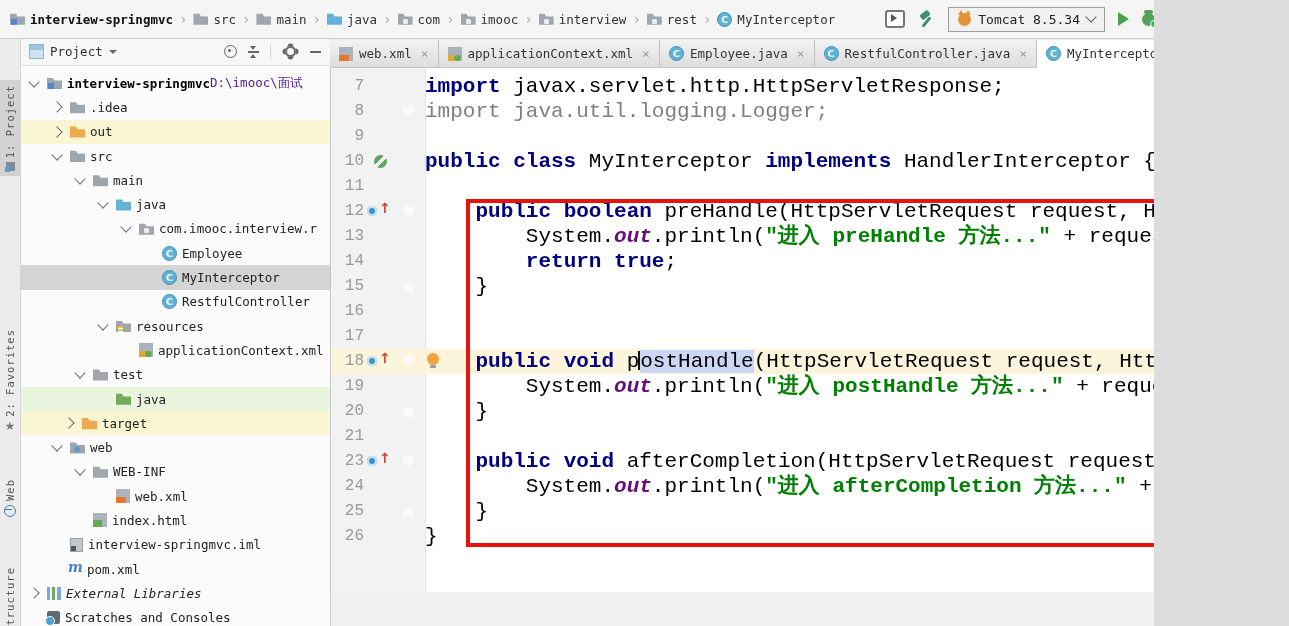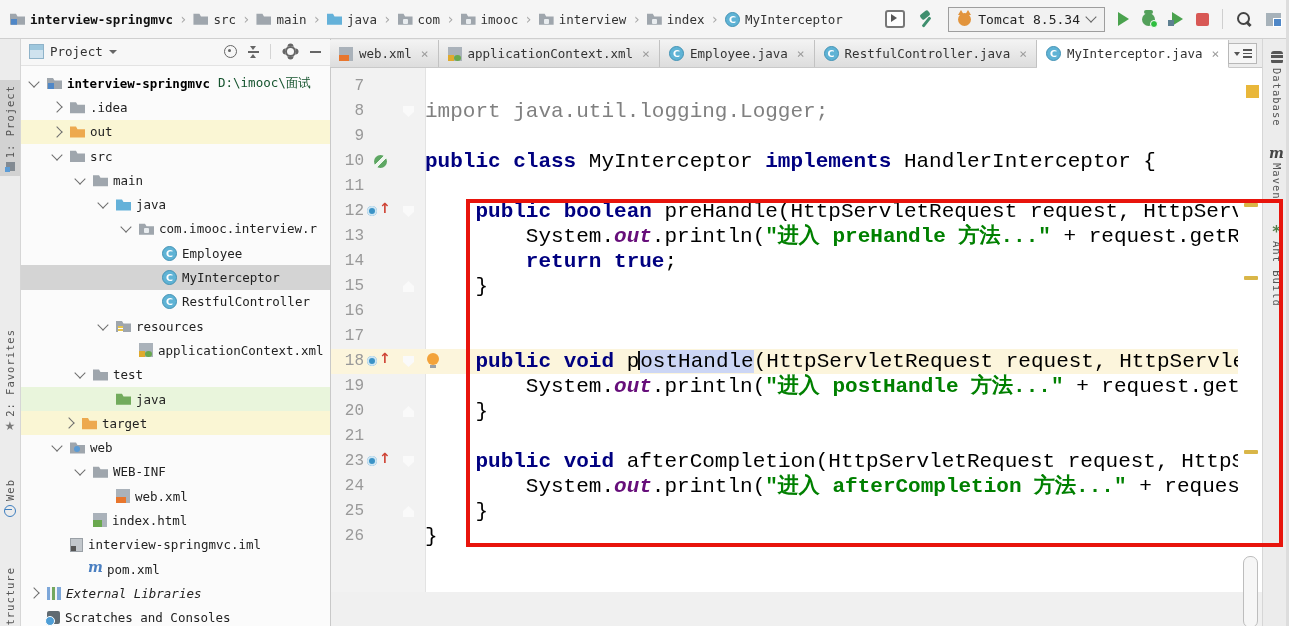--- a/index.html
+++ b/index.html
@@ -1,16 +1,16 @@
 <!DOCTYPE html>
 <html><head>
 <meta charset="utf-8">
 <style>
   html,body{margin:0;padding:0;background:#ddd}
-  .app{position:relative;width:1286px;height:626px;background:#ececec;overflow:hidden;
+  .app{position:relative;width:1154px;height:626px;background:#ececec;overflow:hidden;
        font-family:"DejaVu Sans Mono",monospace;-webkit-font-smoothing:antialiased}
   .ic{display:inline-block;position:relative;flex:none}
 
   
   .topbar{position:absolute;left:0;top:0;width:1289px;height:38px;background:#f5f5f5;
           border-bottom:1px solid #cfcfcf;display:flex;align-items:center;z-index:5}
   .crumbs{display:flex;align-items:center;padding-left:10px;font-size:12.5px;color:#333;white-space:nowrap}
   .crumb{display:flex;align-items:center;gap:5px}
   .crumb-label{color:#333}
   .crumb.bold .crumb-label{font-weight:bold;color:#111}
@@ -91,21 +91,21 @@
   .tree-row{height:24.3px;display:flex;align-items:center;font-size:12.5px;color:#222;white-space:nowrap;overflow:hidden;cursor:default}
   .tree-row.sel{background:#d4d4d4}
   .tree-row.yellow{background:#faf6d4}
   .tree-row.green{background:#e9f5dc}
   .chev-slot{width:14px;height:14px;flex:none;display:flex;align-items:center;justify-content:center;margin-right:6px}
   .tchev{width:7px;height:7px;border-right:1.6px solid #6e6e6e;border-bottom:1.6px solid #6e6e6e}
   .tchev.down{transform:rotate(45deg);margin-top:-3px}
   .tchev.right{transform:rotate(-45deg)}
   .tree-label{margin-left:5px}
   .tree-label.bold{font-weight:bold;color:#000}
-  .tree-suffix{margin-left:8px;color:#14532d}
+  .tree-suffix{margin-left:0;color:#4c1d95}
 
   
   .i-folder,.i-folder-blue,.i-folder-orange,.i-folder-green,.i-folder-pkg,.i-project,.i-folder-res,.i-folder-web{
      width:15px;height:13px;background:#9fa6ad;clip-path:polygon(0 10%,40% 10%,50% 30%,100% 30%,100% 95%,0 95%)}
   .i-folder-blue{background:#64b1d9}
   .i-folder-orange{background:#eda94f}
   .i-folder-green{background:#72ab5c}
   .i-project::after{content:"";position:absolute;left:1px;bottom:1px;width:6px;height:6px;background:#4f87c7}
   .i-folder-pkg::after{content:"";position:absolute;left:5px;top:6px;width:5px;height:5px;background:#e9edf0;border-radius:1px}
   .i-folder-res::after{content:"";position:absolute;left:2px;top:6px;width:5px;height:6px;
@@ -219,21 +219,21 @@
           <span class="crumb-label">imooc</span>
         </span>
         <span class="crumb-sep"></span>
         <span class="crumb">
           <span class="ic i-folder-pkg"></span>
           <span class="crumb-label">interview</span>
         </span>
         <span class="crumb-sep"></span>
         <span class="crumb">
           <span class="ic i-folder-pkg"></span>
-          <span class="crumb-label">index</span>
+          <span class="crumb-label">rest</span>
         </span>
         <span class="crumb-sep"></span>
         <span class="crumb">
           <span class="ic i-class"></span>
           <span class="crumb-label">MyInterceptor</span>
         </span>
       </div>
     <div class="topbar-right">
       <span class="ic tb-box"></span>
       <span class="ic tb-hammer"></span>
@@ -402,21 +402,21 @@
         <div class="tree-row" style="padding-left: 53px;">
           <span class="chev-slot"></span>
           <span class="ic i-html-file"></span>
           <span class="tree-label">index.html</span>
         </div>
         <div class="tree-row" style="padding-left: 30px;">
           <span class="chev-slot"></span>
           <span class="ic i-iml-file"></span>
           <span class="tree-label">interview-springmvc.iml</span>
         </div>
-        <div class="tree-row" style="padding-left: 48px;">
+        <div class="tree-row" style="padding-left: 28px;">
           <span class="chev-slot"></span>
           <span class="ic i-maven-file"></span>
           <span class="tree-label">pom.xml</span>
         </div>
         <div class="tree-row" style="padding-left: 7px; font-style: italic;">
           <span class="chev-slot">
             <span class="tchev right"></span>
           </span>
           <span class="ic i-libraries"></span>
           <span class="tree-label">External Libraries</span>
@@ -459,21 +459,21 @@
   <div class="tab-extra" style="position:absolute;left:1228px;top:43px;z-index:5">
     <span class="tablist-btn">
       <span class="tri"></span>
         <span class="bars"></span>
     </span>
   </div>
 
   <div class="editor">
     <div class="gutter-bg"></div>
     <div class="code-lines" id="codelines">
-        <div class="code-row"><span class="lnum">7</span></div>
+        <div class="code-row"><span class="lnum">7</span><span class="ctext"><span class="seg-kw">import </span><span class="seg-pl">javax.servlet.http.HttpServletResponse;</span></span></div>
         <div class="code-row"><span class="lnum">8</span><span class="g-fold-down"></span><span class="ctext"><span class="seg-gr">import java.util.logging.Logger;</span></span></div>
         <div class="code-row"><span class="lnum">9</span><span class="ctext"></span></div>
         <div class="code-row"><span class="lnum">10</span><span class="g-green"></span><span class="ctext"><span class="seg-kw">public class </span><span class="seg-pl">MyInterceptor </span><span class="seg-kw">implements </span><span class="seg-pl">HandlerInterceptor {</span></span></div>
         <div class="code-row"><span class="lnum">11</span><span class="ctext"></span></div>
         <div class="code-row"><span class="lnum">12</span><span class="g-override"></span><span class="g-fold-down"></span><span class="ctext"><span class="seg-pl">    </span><span class="seg-kw">public boolean </span><span class="seg-pl">preHandle(HttpServletRequest request, HttpServle</span></span></div>
         <div class="code-row"><span class="lnum">13</span><span class="ctext"><span class="seg-pl">        System.</span><span class="seg-out">out</span><span class="seg-pl">.println(</span><span class="seg-st">"进入 </span><span class="seg-st">preHandle</span><span class="seg-st"> 方法..."</span><span class="seg-pl"> + request.getRe</span></span></div>
         <div class="code-row"><span class="lnum">14</span><span class="ctext"><span class="seg-pl">        </span><span class="seg-kw">return true</span><span class="seg-pl">;</span></span></div>
         <div class="code-row"><span class="lnum">15</span><span class="g-fold-up"></span><span class="ctext"><span class="seg-pl">    }</span></span></div>
         <div class="code-row"><span class="lnum">16</span><span class="ctext"></span></div>
         <div class="code-row"><span class="lnum">17</span><span class="ctext"></span></div>

